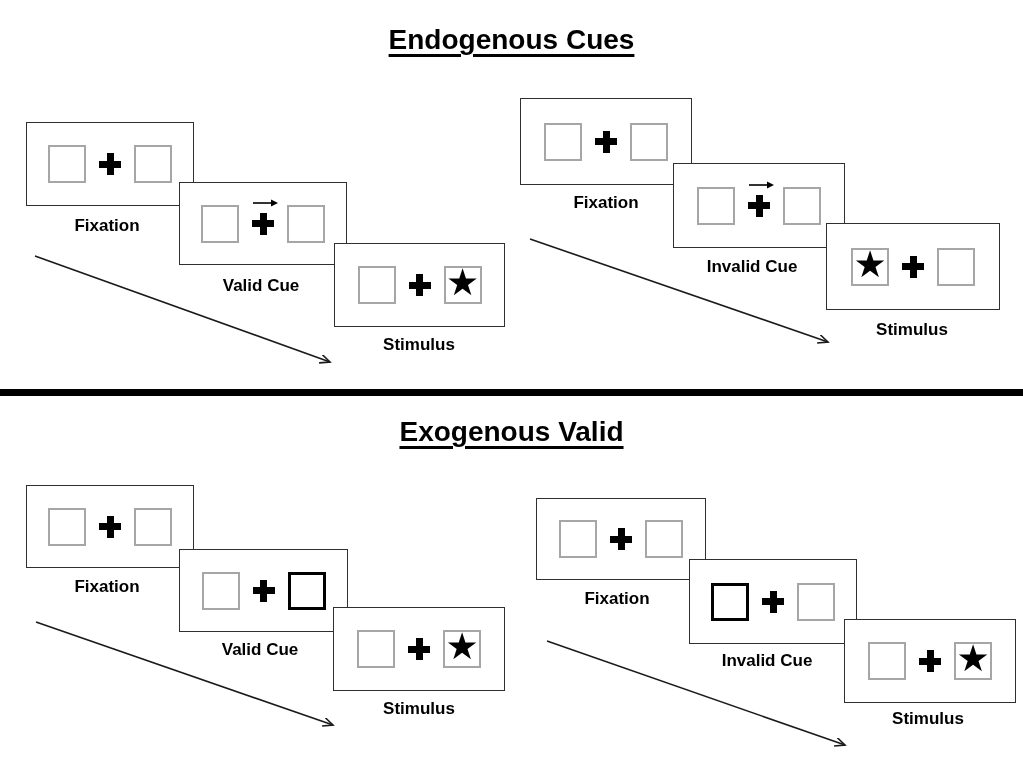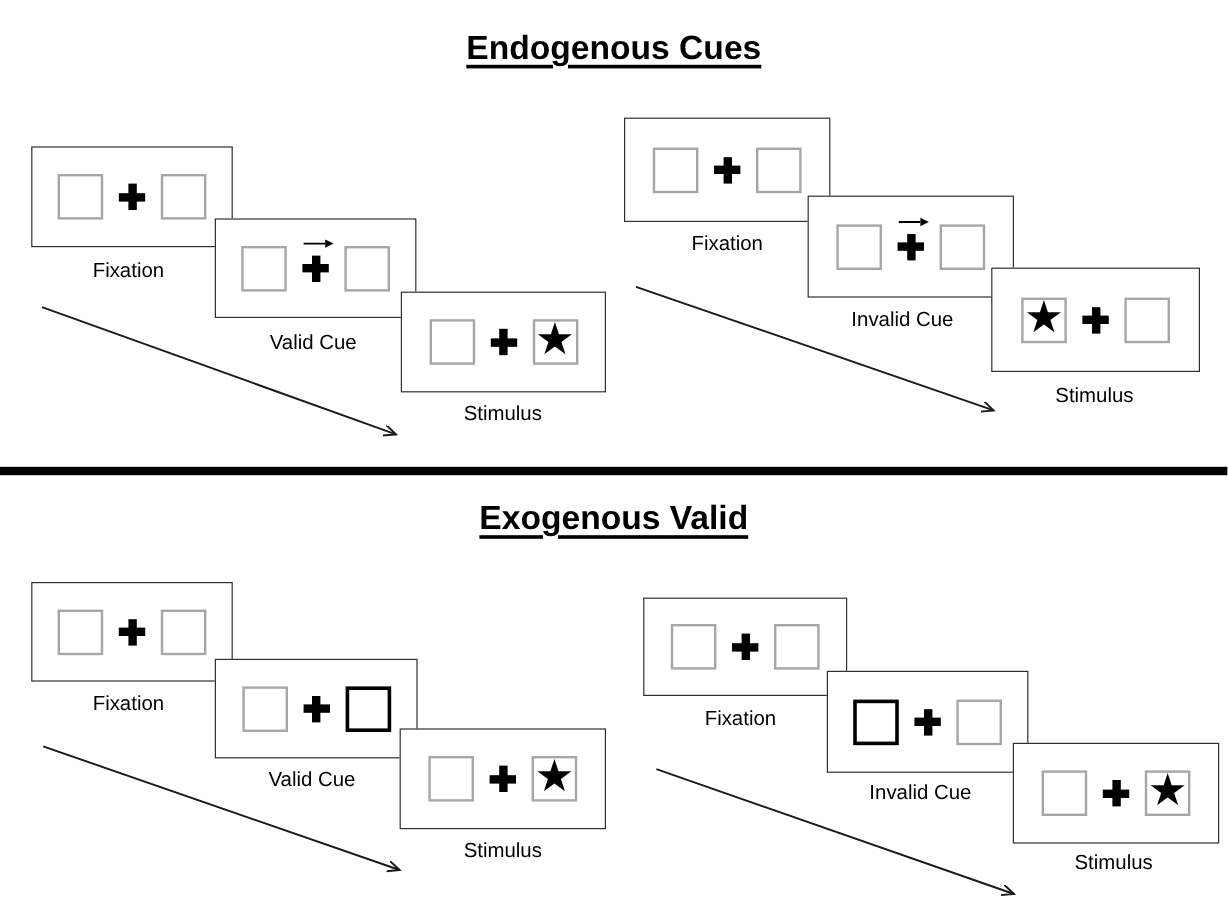--- a/index.html
+++ b/index.html
@@ -30,21 +30,21 @@
     font-family:"DejaVu Sans", sans-serif; font-size:37px; line-height:38px;
     color:#000; transform:translateY(-2px);
   }
   .plus-wrap { position:relative; width:22px; height:22px; flex:0 0 auto; }
   .plus { position:absolute; left:0; top:0; width:22px; height:22px; }
   .plus::before { content:""; position:absolute; left:0; top:7.5px; width:22px; height:7px; background:#000; }
   .plus::after  { content:""; position:absolute; left:7.5px; top:0; width:7px; height:22px; background:#000; }
   .cue-arrow { position:absolute; top:-16px; left:0px; }
   .plabel {
     position:absolute; width:160px; text-align:center;
-    font-size:17px; font-weight:normal; line-height:19px; white-space:nowrap;
+    font-size:17px; font-weight:bold; line-height:19px; white-space:nowrap;
   }
   .tl-arrow { position:absolute; }
 </style>
 </head>
 <body>
 
 <div class="canvas">
 
   <div class="sec-title" style="top:24px;">
     <span>Endogenous Cues</span>

